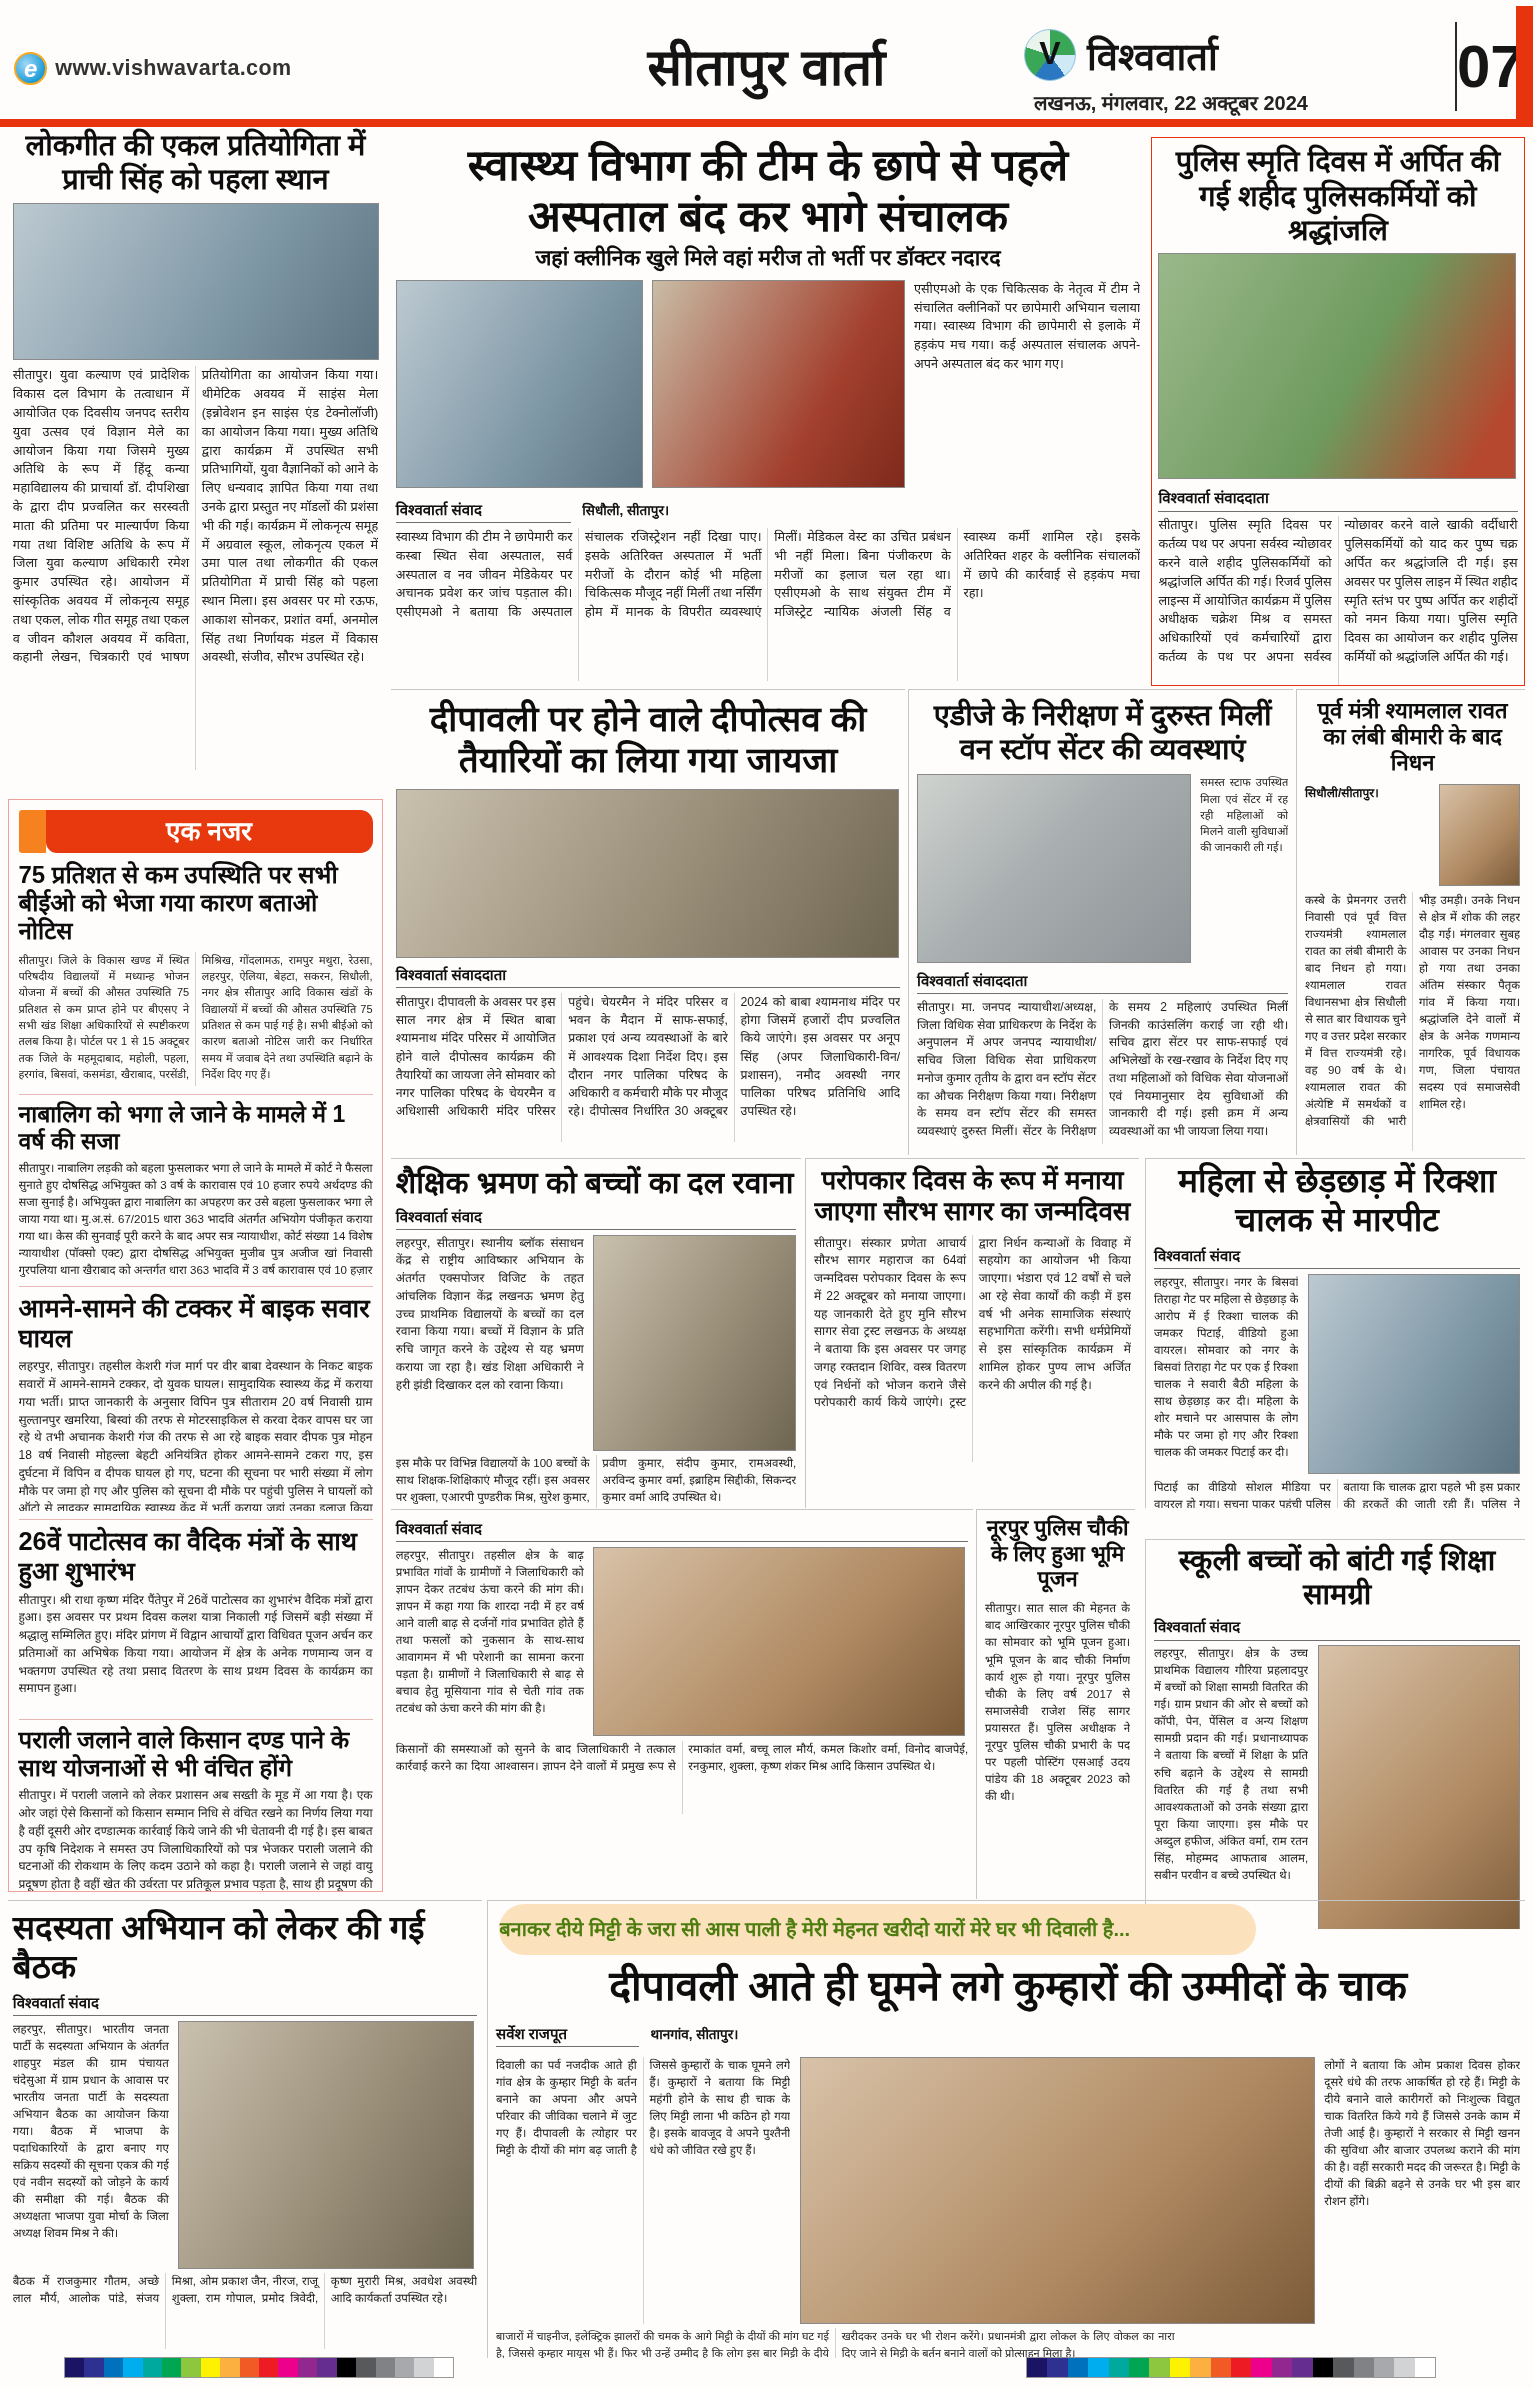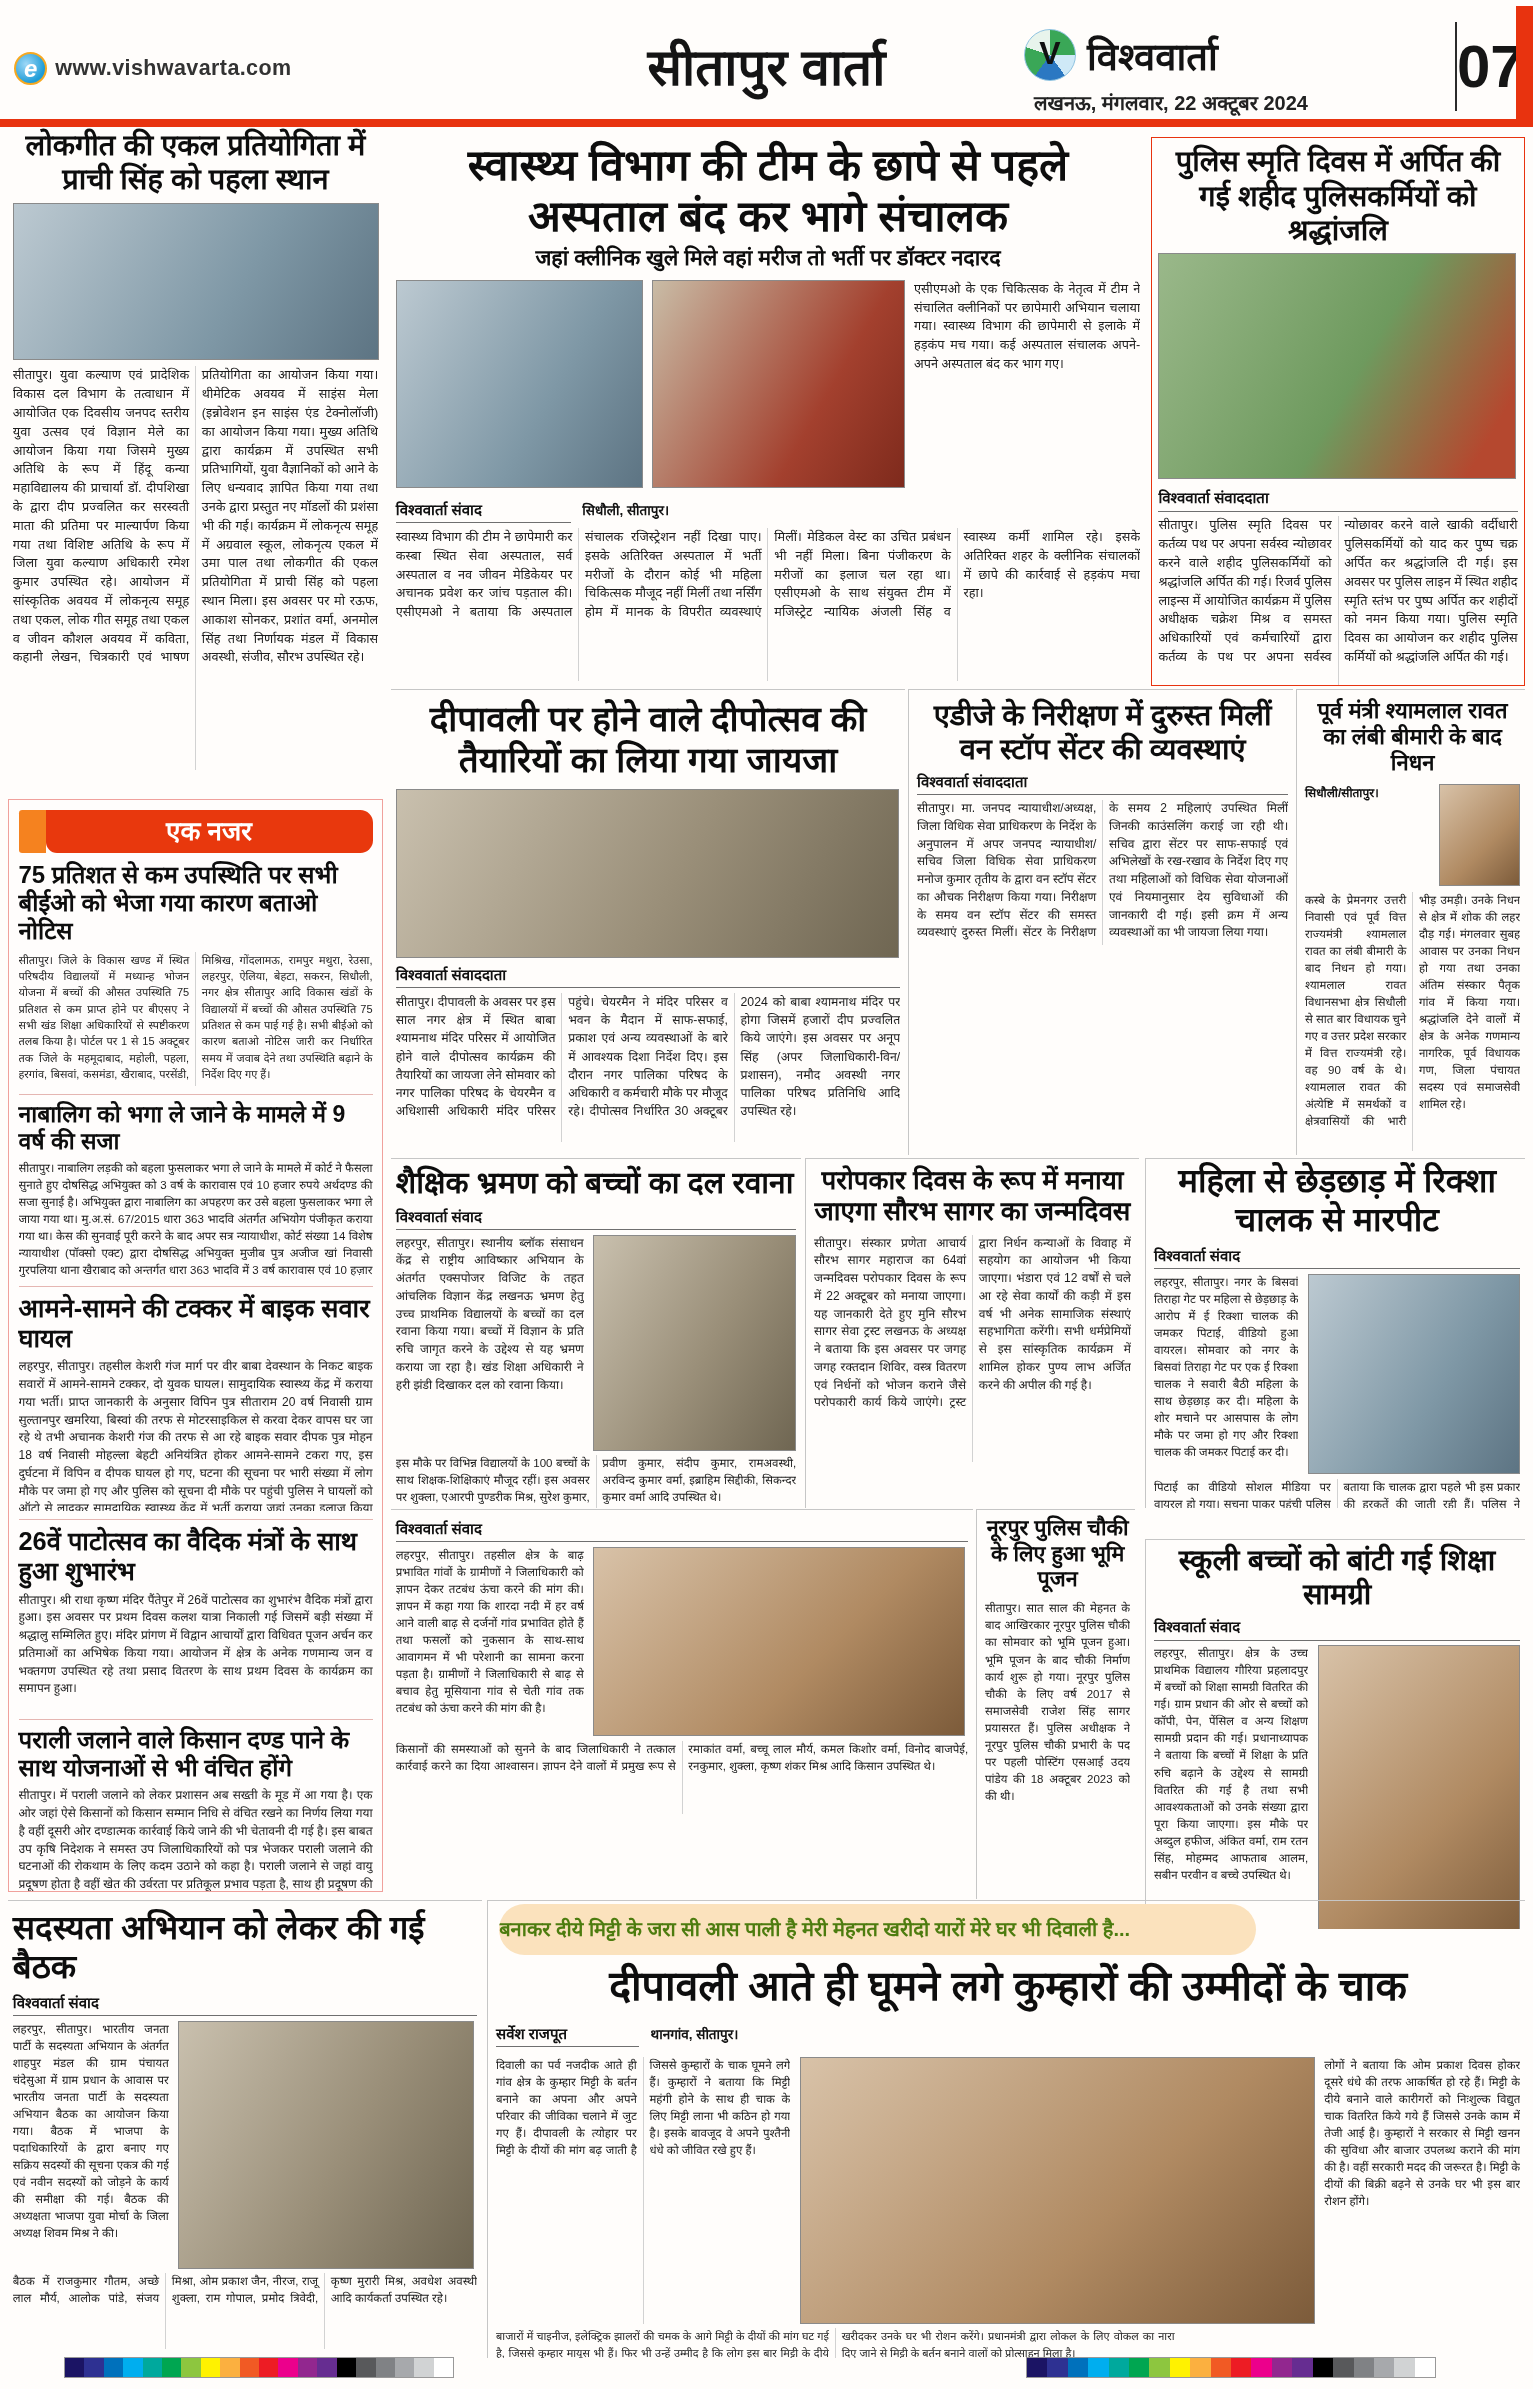--- a/index.html
+++ b/index.html
@@ -123,21 +123,21 @@
     <div>
       <div class="nazar-banner">
         <span class="nazar-tab"></span>
         <span class="nazar-pill">एक नजर</span>
       </div>
       <div class="hl" style="font-size:24px; text-align:left;">75 प्रतिशत से कम उपस्थिति पर सभी बीईओ को भेजा गया कारण बताओ नोटिस</div>
       <div class="body cols2" style="height:134px; font-size:11px; margin-top:6.4px;">सीतापुर। जिले के विकास खण्ड में स्थित परिषदीय विद्यालयों में मध्यान्ह भोजन योजना में बच्चों की औसत उपस्थिति 75 प्रतिशत से कम प्राप्त होने पर बीएसए ने सभी खंड शिक्षा अधिकारियों से स्पष्टीकरण तलब किया है। पोर्टल पर 1 से 15 अक्टूबर तक जिले के महमूदाबाद, महोली, पहला, हरगांव, बिसवां, कसमंडा, खैराबाद, परसेंडी, मिश्रिख, गोंदलामऊ, रामपुर मथुरा, रेउसा, लहरपुर, ऐलिया, बेहटा, सकरन, सिधौली, नगर क्षेत्र सीतापुर आदि विकास खंडों के विद्यालयों में बच्चों की औसत उपस्थिति 75 प्रतिशत से कम पाई गई है। सभी बीईओ को कारण बताओ नोटिस जारी कर निर्धारित समय में जवाब देने तथा उपस्थिति बढ़ाने के निर्देश दिए गए हैं।</div>
     </div>
 
     <div style="border-top:0.8px solid #e5b6b2; margin-top:8px; padding-top:6.4px;">
-      <div class="hl" style="font-size:23px; text-align:left;">नाबालिग को भगा ले जाने के मामले में 9 वर्ष की सजा</div>
+      <div class="hl" style="font-size:23px; text-align:left;">नाबालिग को भगा ले जाने के मामले में 1 वर्ष की सजा</div>
       <div class="body" style="height:118px; font-size:11.5px; margin-top:4.8px;">सीतापुर। नाबालिग लड़की को बहला फुसलाकर भगा ले जाने के मामले में कोर्ट ने फैसला सुनाते हुए दोषसिद्ध अभियुक्त को 3 वर्ष के कारावास एवं 10 हजार रुपये अर्थदण्ड की सजा सुनाई है। अभियुक्त द्वारा नाबालिग का अपहरण कर उसे बहला फुसलाकर भगा ले जाया गया था। मु.अ.सं. 67/2015 धारा 363 भादवि अंतर्गत अभियोग पंजीकृत कराया गया था। केस की सुनवाई पूरी करने के बाद अपर सत्र न्यायाधीश, कोर्ट संख्या 14 विशेष न्यायाधीश (पॉक्सो एक्ट) द्वारा दोषसिद्ध अभियुक्त मुजीब पुत्र अजीज खां निवासी गुरपलिया थाना खैराबाद को अन्तर्गत धारा 363 भादवि में 3 वर्ष कारावास एवं 10 हज़ार रुपये अर्थदण्ड की सजा सुनायी गयी।</div>
     </div>
 
     <div style="border-top:0.8px solid #e5b6b2; margin-top:8px; padding-top:6.4px;">
       <div class="hl" style="font-size:25.4px; text-align:left;">आमने-सामने की टक्कर में बाइक सवार घायल</div>
       <div class="body" style="height:153px; font-size:12px; margin-top:4.8px;">लहरपुर, सीतापुर। तहसील केशरी गंज मार्ग पर वीर बाबा देवस्थान के निकट बाइक सवारों में आमने-सामने टक्कर, दो युवक घायल। सामुदायिक स्वास्थ्य केंद्र में कराया गया भर्ती। प्राप्त जानकारी के अनुसार विपिन पुत्र सीताराम 20 वर्ष निवासी ग्राम सुल्तानपुर खमरिया, बिस्वां की तरफ से मोटरसाइकिल से करवा देकर वापस घर जा रहे थे तभी अचानक केशरी गंज की तरफ से आ रहे बाइक सवार दीपक पुत्र मोहन 18 वर्ष निवासी मोहल्ला बेहटी अनियंत्रित होकर आमने-सामने टकरा गए, इस दुर्घटना में विपिन व दीपक घायल हो गए, घटना की सूचना पर भारी संख्या में लोग मौके पर जमा हो गए और पुलिस को सूचना दी मौके पर पहुंची पुलिस ने घायलों को ऑटो से लादकर सामुदायिक स्वास्थ्य केंद्र में भर्ती कराया जहां उनका इलाज किया जा रहा है।</div>
     </div>
 
     <div style="border-top:0.8px solid #e5b6b2; margin-top:8px; padding-top:6.4px;">
       <div class="hl" style="font-size:25.4px; text-align:left;">26वें पाटोत्सव का वैदिक मंत्रों के साथ हुआ शुभारंभ</div>
@@ -153,20 +153,24 @@
 
   <div class="art sep-top" style="left:391px; top:689px; width:514px; height:466px;">
     <div class="hl" style="font-size:35px; margin-top:4.8px;">दीपावली पर होने वाले दीपोत्सव की तैयारियों का लिया गया जायजा</div>
     <div class="photo p-street" style="width:503px; height:169px; margin:8px 0 4.8px;"></div>
     <span class="byline">विश्ववार्ता संवाददाता</span>
     <div class="body cols3" style="height:149px; font-size:12.3px;">सीतापुर। दीपावली के अवसर पर इस साल नगर क्षेत्र में स्थित बाबा श्यामनाथ मंदिर परिसर में आयोजित होने वाले दीपोत्सव कार्यक्रम की तैयारियों का जायजा लेने सोमवार को नगर पालिका परिषद के चेयरमैन व अधिशासी अधिकारी मंदिर परिसर पहुंचे। चेयरमैन ने मंदिर परिसर व भवन के मैदान में साफ-सफाई, प्रकाश एवं अन्य व्यवस्थाओं के बारे में आवश्यक दिशा निर्देश दिए। इस दौरान नगर पालिका परिषद के अधिकारी व कर्मचारी मौके पर मौजूद रहे। दीपोत्सव निर्धारित 30 अक्टूबर 2024 को बाबा श्यामनाथ मंदिर पर होगा जिसमें हजारों दीप प्रज्वलित किये जाएंगे। इस अवसर पर अनूप सिंह (अपर जिलाधिकारी-विन/प्रशासन), नमौद अवस्थी नगर पालिका परिषद प्रतिनिधि आदि उपस्थित रहे।</div>
   </div>
 
   <div class="art sep-top sep-left" style="left:908px; top:689px; width:385px; height:466px; padding-left:8px;">
     <div class="hl" style="font-size:29px; margin-top:4.8px;">एडीजे के निरीक्षण में दुरुस्त मिलीं वन स्टॉप सेंटर की व्यवस्थाएं</div>
+    <div class="flexrow" style="margin:8px 0 4.8px;">
+      <div class="photo" style="width:277px; height:189px;"></div>
+      <div class="body" style="width:89px; height:189px; font-size:11px;">समस्त स्टाफ उपस्थित मिला एवं सेंटर में रह रही महिलाओं को मिलने वाली सुविधाओं की जानकारी ली गई।</div>
+    </div>
     <span class="byline">विश्ववार्ता संवाददाता</span>
     <div class="body cols2" style="height:145px; font-size:12px;">सीतापुर। मा. जनपद न्यायाधीश/अध्यक्ष, जिला विधिक सेवा प्राधिकरण के निर्देश के अनुपालन में अपर जनपद न्यायाधीश/सचिव जिला विधिक सेवा प्राधिकरण मनोज कुमार तृतीय के द्वारा वन स्टॉप सेंटर का औचक निरीक्षण किया गया। निरीक्षण के समय वन स्टॉप सेंटर की समस्त व्यवस्थाएं दुरुस्त मिलीं। सेंटर के निरीक्षण के समय 2 महिलाएं उपस्थित मिलीं जिनकी काउंसलिंग कराई जा रही थी। सचिव द्वारा सेंटर पर साफ-सफाई एवं अभिलेखों के रख-रखाव के निर्देश दिए गए तथा महिलाओं को विधिक सेवा योजनाओं एवं नियमानुसार देय सुविधाओं की जानकारी दी गई। इसी क्रम में अन्य व्यवस्थाओं का भी जायजा लिया गया।</div>
   </div>
 
   <div class="art sep-top sep-left" style="left:1296px; top:689px; width:229px; height:466px; padding-left:8px;">
     <div class="hl" style="font-size:22px; margin-top:4.8px;">पूर्व मंत्री श्यामलाल रावत का लंबी बीमारी के बाद निधन</div>
     <div class="flexrow" style="margin-top:8px;">
       <div style="width:126px;">
         <span class="loc" style="font-size:12px;">सिधौली/सीतापुर।</span>
       </div>

